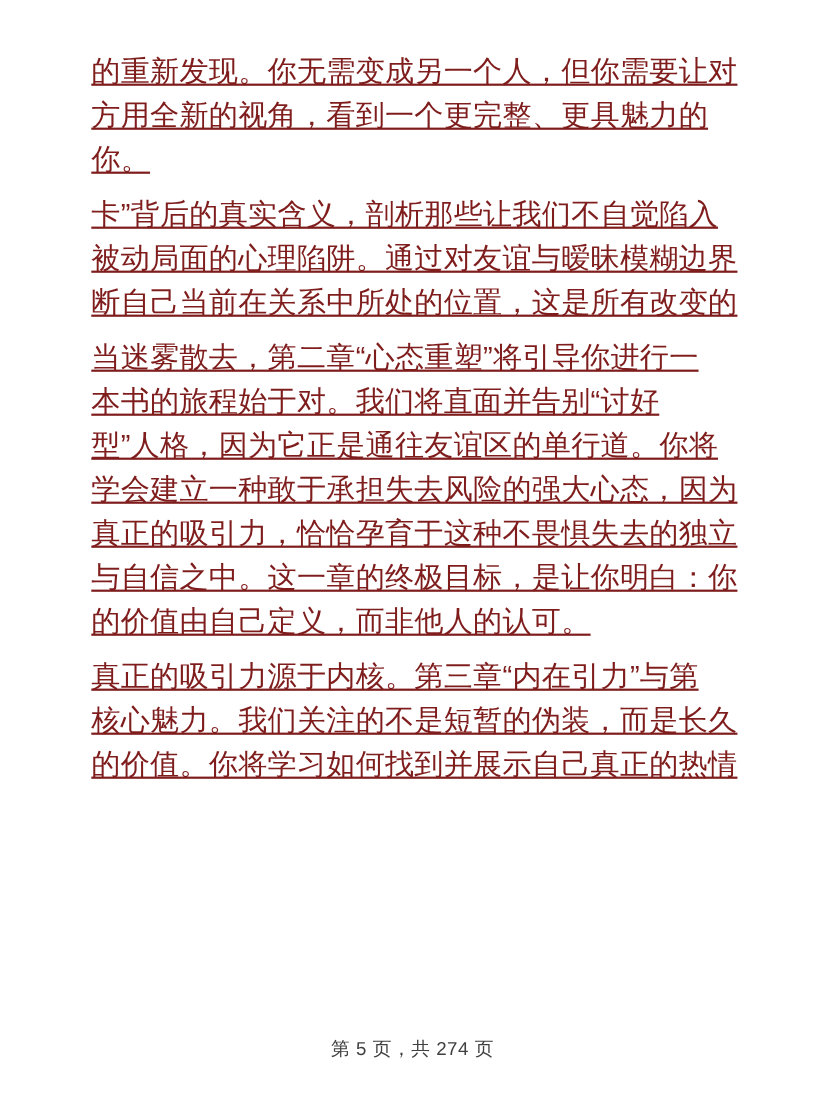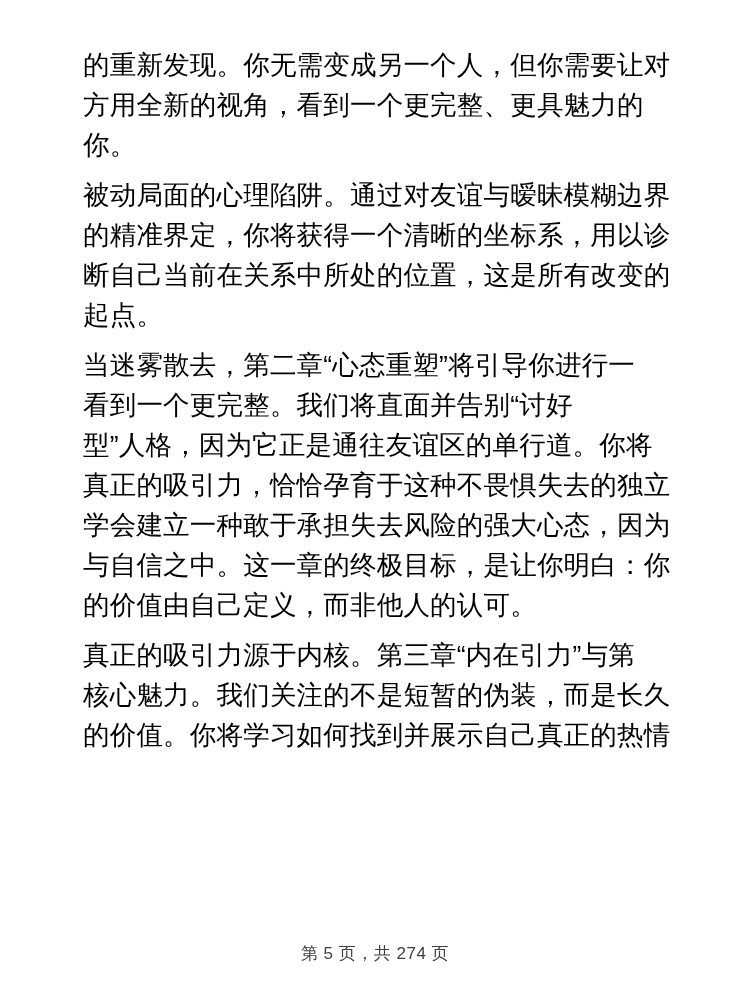--- a/index.html
+++ b/index.html
@@ -29,21 +29,22 @@
   .para {
     margin: 0 0 10px 0;
     padding: 0;
   }
   .line {
     display: block;
     white-space: nowrap;
     font-size: 26.5px;
     line-height: 40px;
     letter-spacing: 0.2px;
-    color: #000000;
+    color: #7f1d1d;
+    text-decoration: underline;
   }
   .page-footer {
     position: absolute;
     left: 0;
     right: 0;
     top: 942px;
     text-align: center;
   }
   .page-footer .indicator {
     font-size: 17px;
@@ -59,32 +60,31 @@
 
   <main class="content">
 
     <p class="para">
       <span class="line">的重新发现。你无需变成另一个人，但你需要让对</span>
       <span class="line">方用全新的视角，看到一个更完整、更具魅力的</span>
       <span class="line">你。</span>
     </p>
 
     <p class="para">
+      <span class="line">卡”背后的真实含义，剖析那些让我们不自觉陷入</span>
       <span class="line">被动局面的心理陷阱。通过对友谊与暧昧模糊边界</span>
-      <span class="line">的精准界定，你将获得一个清晰的坐标系，用以诊</span>
       <span class="line">断自己当前在关系中所处的位置，这是所有改变的</span>
-      <span class="line">起点。</span>
     </p>
 
     <p class="para">
       <span class="line">当迷雾散去，第二章“心态重塑”将引导你进行一</span>
-      <span class="line">看到一个更完整。我们将直面并告别“讨好</span>
+      <span class="line">本书的旅程始于对。我们将直面并告别“讨好</span>
       <span class="line">型”人格，因为它正是通往友谊区的单行道。你将</span>
+      <span class="line">学会建立一种敢于承担失去风险的强大心态，因为</span>
       <span class="line">真正的吸引力，恰恰孕育于这种不畏惧失去的独立</span>
-      <span class="line">学会建立一种敢于承担失去风险的强大心态，因为</span>
       <span class="line">与自信之中。这一章的终极目标，是让你明白：你</span>
       <span class="line">的价值由自己定义，而非他人的认可。</span>
     </p>
 
     <p class="para">
       <span class="line">真正的吸引力源于内核。第三章“内在引力”与第</span>
       <span class="line">核心魅力。我们关注的不是短暂的伪装，而是长久</span>
       <span class="line">的价值。你将学习如何找到并展示自己真正的热情</span>
     </p>
 

